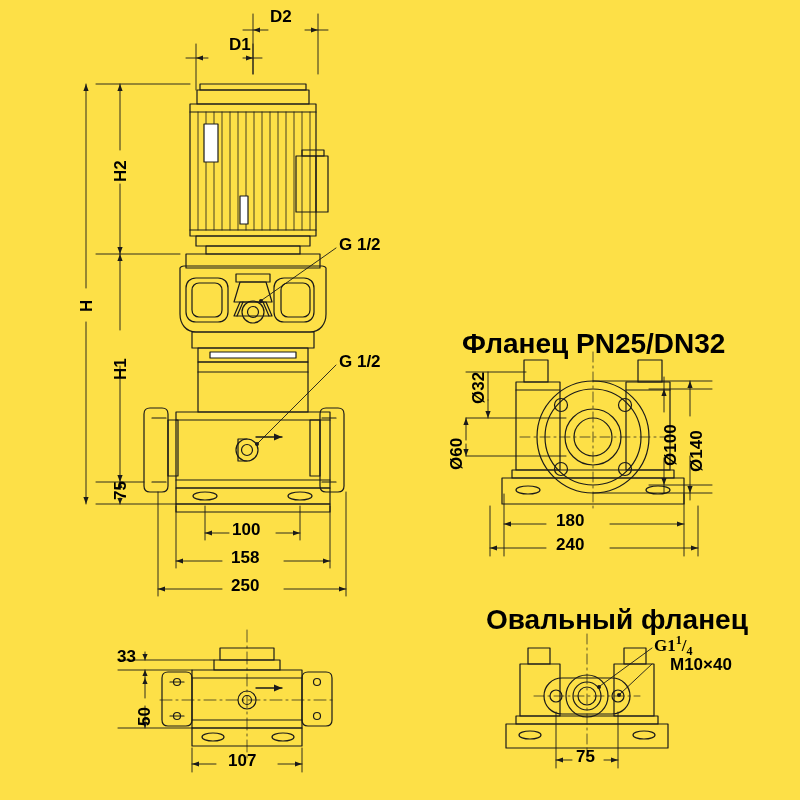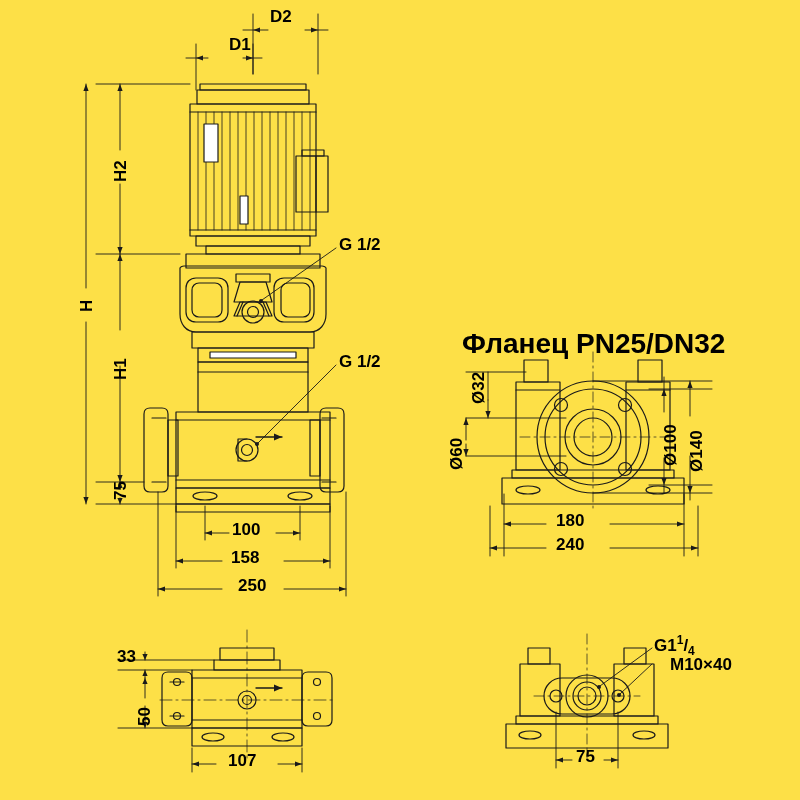--- a/index.html
+++ b/index.html
@@ -382,37 +382,38 @@
   <div class="lbl dim rot" style="left:112px; top:182px;">H2</div>
   <div class="lbl dim rot" style="left:112px; top:380px;">H1</div>
   <div class="lbl dim rot" style="left:78px; top:312px;">H</div>
   <div class="lbl dim rot" style="left:112px; top:500px;">75</div>
 
   <div class="lbl dim" style="left:339px; top:236px;">G 1/2</div>
   <div class="lbl dim" style="left:339px; top:353px;">G 1/2</div>
 
   <div class="lbl dim" style="left:232px; top:521px;">100</div>
   <div class="lbl dim" style="left:231px; top:549px;">158</div>
-  <div class="lbl dim" style="left:238px; top:577px;">250</div>
+  <div class="lbl dim" style="left:231px; top:577px;">250</div>
 
   <div class="lbl dim" style="left:117px; top:648px;">33</div>
   <div class="lbl dim rot" style="left:136px; top:726px;">50</div>
   <div class="lbl dim" style="left:228px; top:752px;">107</div>
 
   <div class="lbl head" style="left:462px; top:330px;">Фланец PN25/DN32</div>
 
   <div class="lbl dim rot" style="left:470px; top:404px;">Ø32</div>
   <div class="lbl dim rot" style="left:448px; top:470px;">Ø60</div>
   <div class="lbl dim rot" style="left:662px; top:466px;">Ø100</div>
   <div class="lbl dim rot" style="left:688px; top:472px;">Ø140</div>
 
   <div class="lbl dim" style="left:556px; top:512px;">180</div>
   <div class="lbl dim" style="left:556px; top:536px;">240</div>
 
-
-  <div class="lbl dim" style="left:654px; top:634px;">
+  <div class="lbl head" style="left:486px; top:606px;">Овальный фланец</div>
+
+  <div class="lbl dim" style="left:654px; top:634px;font-family:Liberation Serif, serif;">
     <span>G1</span><span class="frac">1</span>/<span class="fracd">4</span>
   </div>
   <div class="lbl dim" style="left:654px; top:656px;margin-left:16px;">M10×40</div>
 
   <div class="lbl dim" style="left:576px; top:748px;">75</div>
 
 </div>
 
 </body></html>

